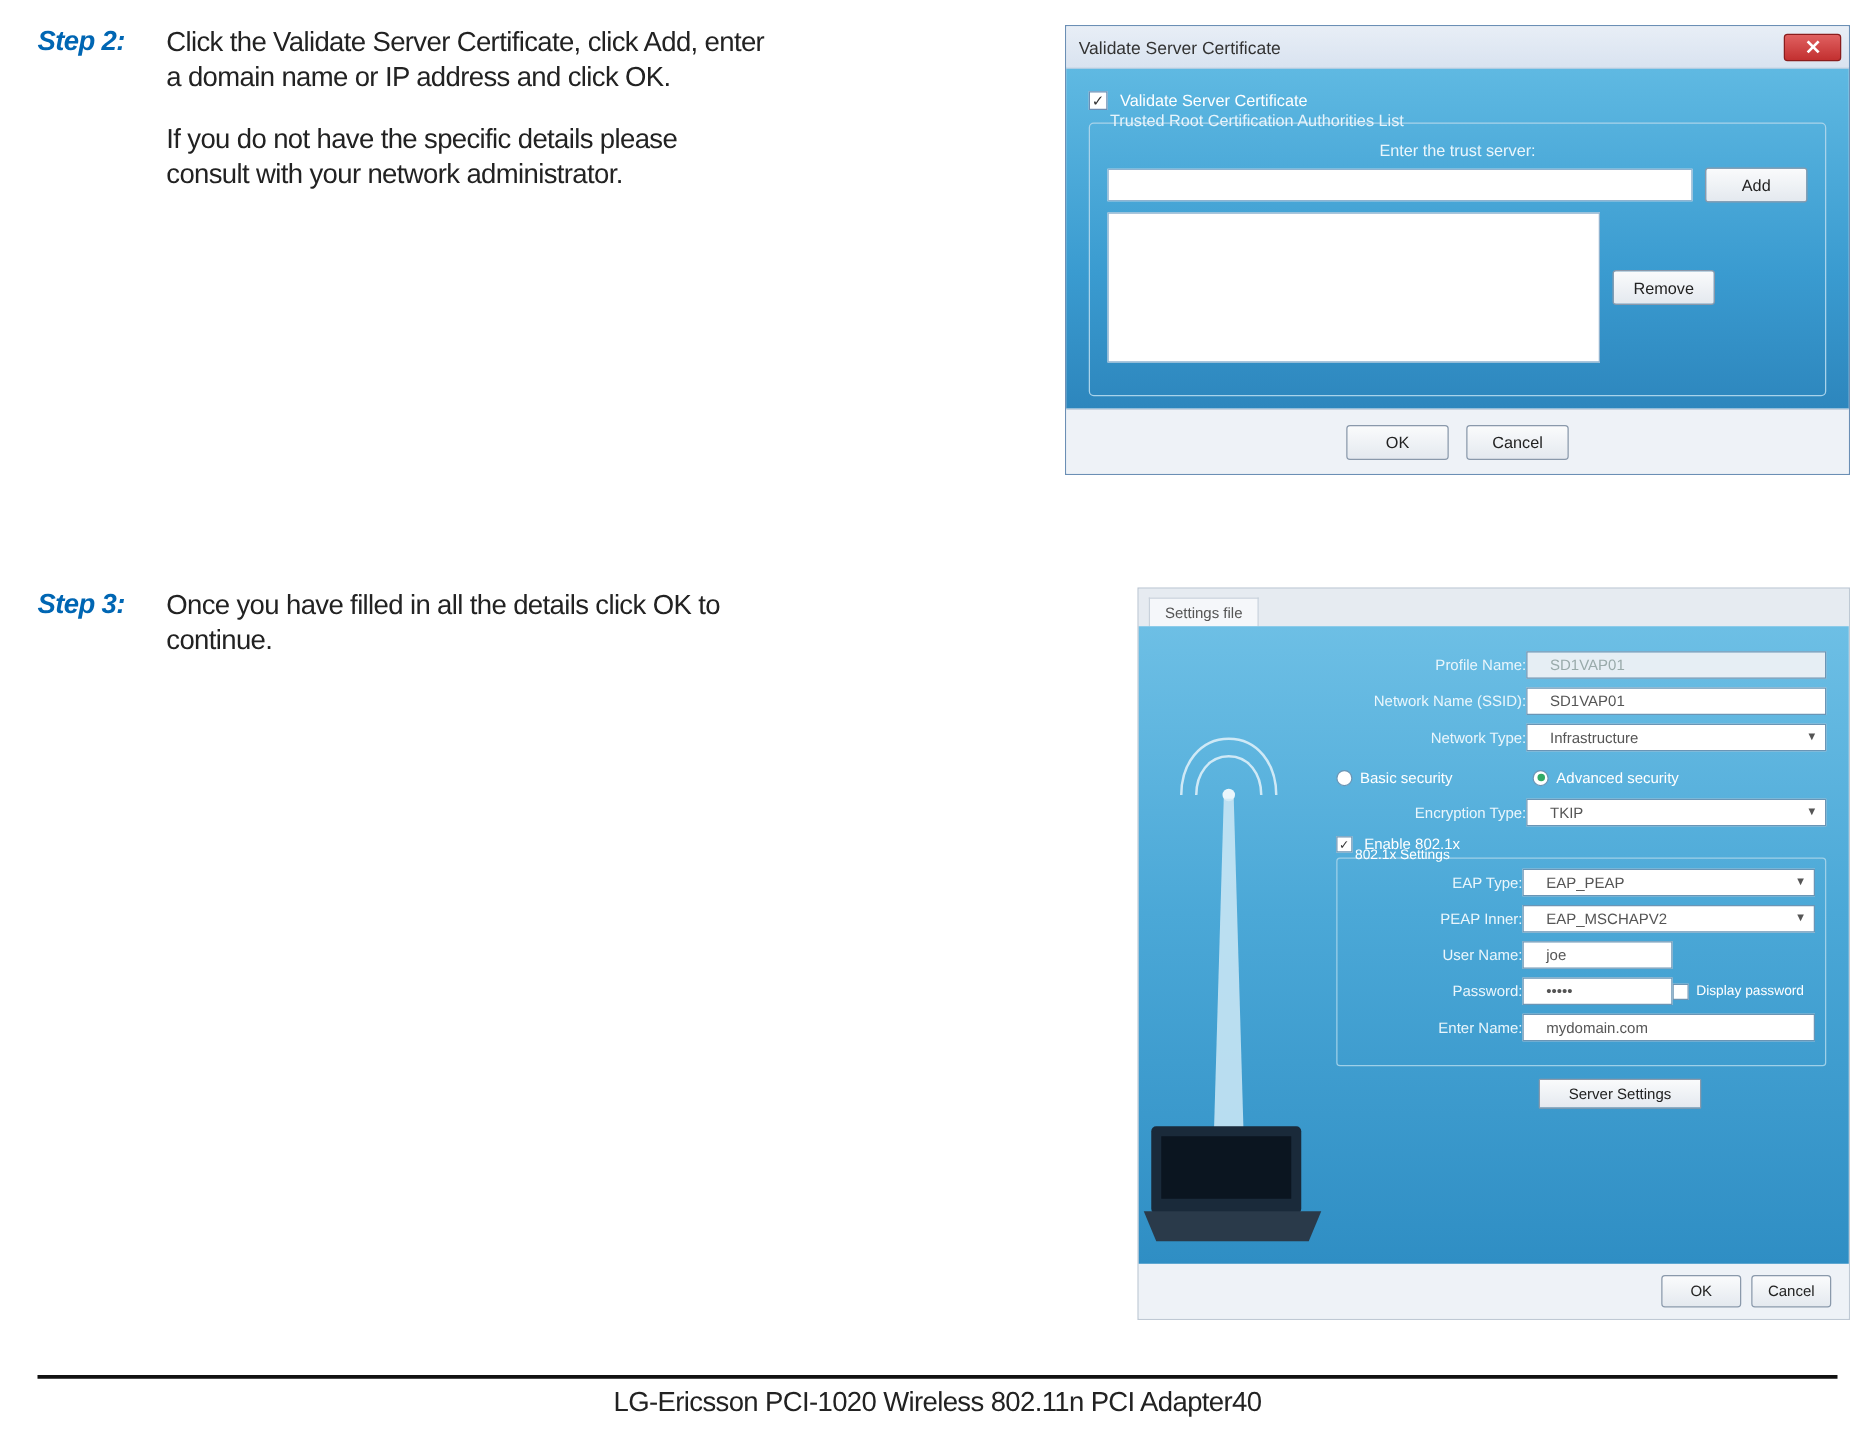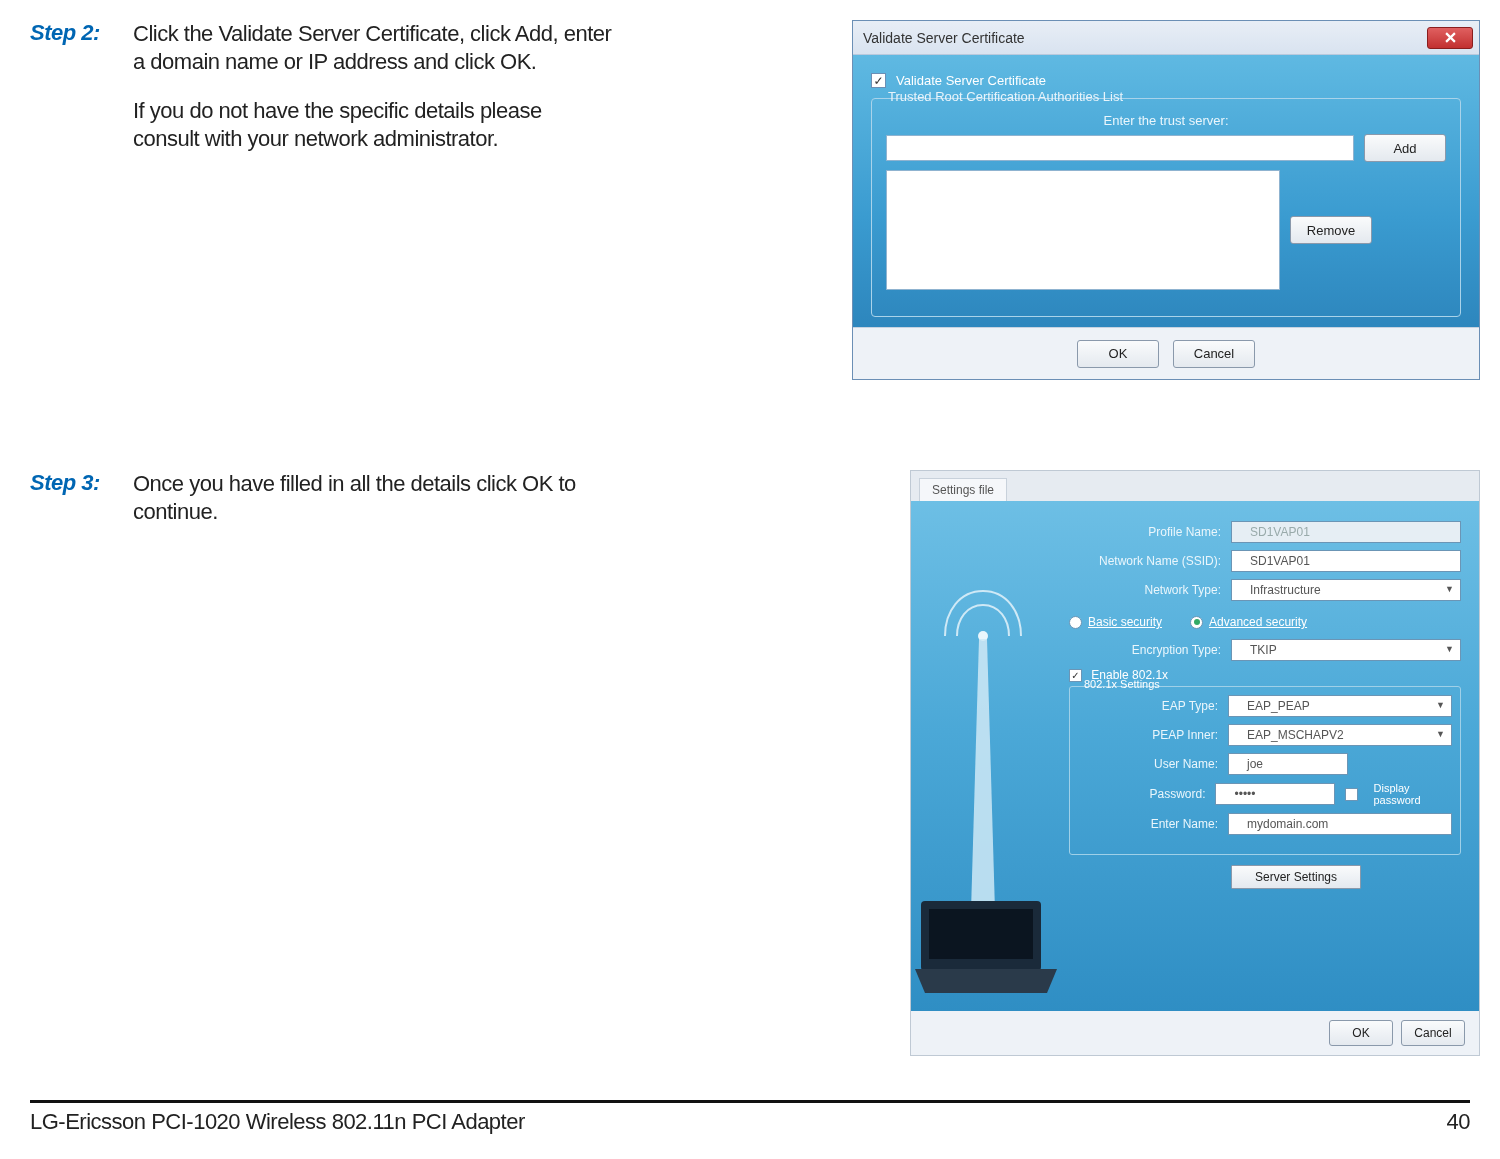--- a/index.html
+++ b/index.html
@@ -142,32 +142,32 @@
     background: linear-gradient(180deg,#6dbfe5 0%, #4ba8d7 45%, #2f8ec4 100%);
     height: 510px;
     position: relative;
     color: #fff;
     overflow: hidden;
   }
   .form-area {
     position: absolute;
     left: 158px; right: 18px; top: 20px;
   }
-  .frow { display: flex; align-items: center; margin-bottom: 7px; gap: 10px; }
+  .frow { display: flex; align-items: center; margin-bottom: 7px; }
   .flabel { width: 152px; text-align: right; font-size: 12px; color: #eaf6fc; }
   .finput {
     flex: 1; height: 22px; background: #fff; border: 1px solid #6b95b5;
     color: #555; font-size: 12px; padding: 0 18px; display: flex; align-items: center; text-align: center;
   }
   .finput.disabled { background: #e6eef4; color: #9aa; }
   .fselect { position: relative; }
   .fselect::after {
     content: "▼"; position: absolute; right: 6px; top: 4px; color: #555; font-size: 9px;
   }
-  .radio-row { display: flex; gap: 28px; margin: 14px 0 10px 0; text-decoration: underline; }
+  .radio-row { display: flex; gap: 64px; margin: 14px 0 10px 0; }
   .radio-item { display: flex; align-items: center; gap: 6px; font-size: 12px; }
   .radio-dot { width: 13px; height: 13px; border-radius: 50%; background: #fff; border: 1px solid #6b95b5; display:flex;align-items:center;justify-content:center;}
   .radio-dot.sel::after { content:""; width:6px;height:6px;border-radius:50%;background:#3a6; }
   .sec-8021x { border: 1px solid #9fd0e8; border-radius: 3px; padding: 8px 8px 12px 8px; margin-top: 4px; position: relative; }
   .sec-8021x .seclabel { position:absolute; top:-9px; left:10px; font-size:11px; padding:0 4px; }
   .chk-sm { width:13px;height:13px;background:#fff;border:1px solid #6b95b5; margin-right:6px; display:inline-flex;align-items:center;justify-content:center;color:#333;font-size:10px;vertical-align:middle;}
   .short-input { width: 120px !important; flex: 0 0 120px; }
   .server-btn {
     margin-top: 10px; margin-left: 162px;
     height: 24px; width: 130px;
@@ -188,21 +188,21 @@
     gap: 8px; padding-right: 14px;
   }
   .settings-footer .btn { min-width: 64px; height: 26px; font-size: 12px; }
 
   
   .page-footer {
     position: absolute;
     left: 30px; right: 30px; bottom: 24px;
     border-top: 3px solid #111;
     padding-top: 6px;
-    display: flex; justify-content: space-between;
+    display: flex; justify-content: center;
     font-size: 22px;
     letter-spacing: -0.5px;
   }
 
   .step3 { margin-top: 90px; }
 </style>
 </head>
 <body>
 
 <div class="page">

